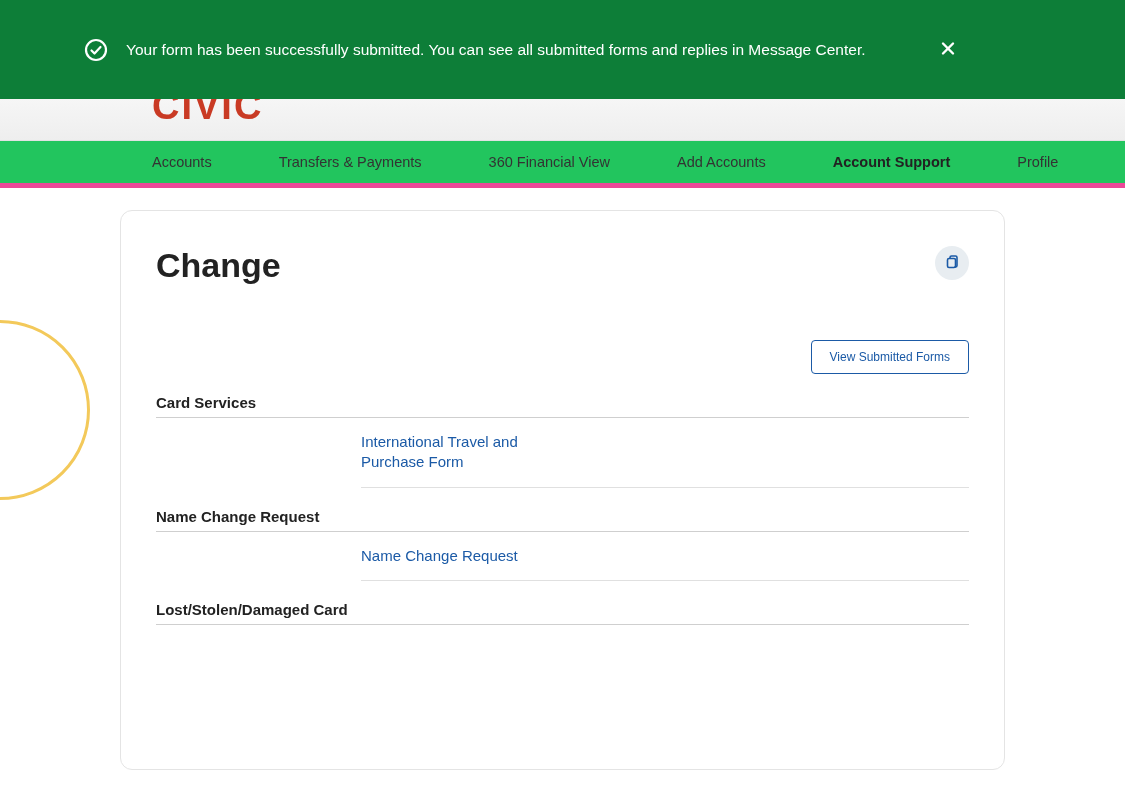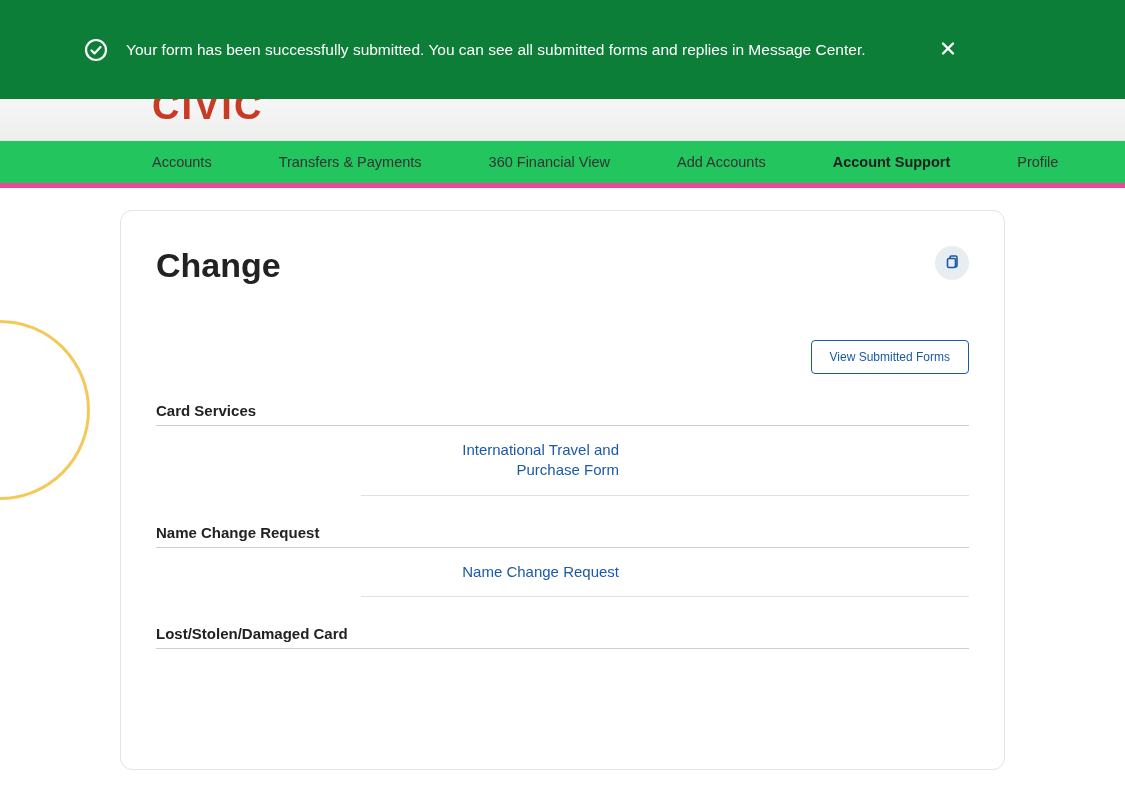--- a/index.html
+++ b/index.html
@@ -119,21 +119,21 @@
   .view-submitted-btn {
     border: 1px solid #1b5aa6;
     color: #1b5aa6;
     background: #fff;
     font-size: 12px;
     padding: 9px 18px;
     border-radius: 4px;
     cursor: pointer;
   }
   .section {
-    margin-top: 28px;
+    margin-top: 20px;
   }
   .section-title {
     font-size: 15px;
     font-weight: 700;
     color: #222;
     border-bottom: 1px solid #cfcfcf;
     padding-bottom: 6px;
   }
   .section-body {
     display: flex;
@@ -141,21 +141,20 @@
   }
   .section-spacer {
     width: 205px;
     flex: 0 0 205px;
   }
   .links-col {
     flex: 1;
     border-bottom: 1px solid #e0e0e0;
     padding-bottom: 14px;
     padding-right: 350px;
-    text-align: right;
   }
   .form-link {
     color: #1b5aa6;
     font-size: 15px;
     line-height: 1.35;
     cursor: pointer;
     display: inline-block;
     max-width: 180px;
   }
   

